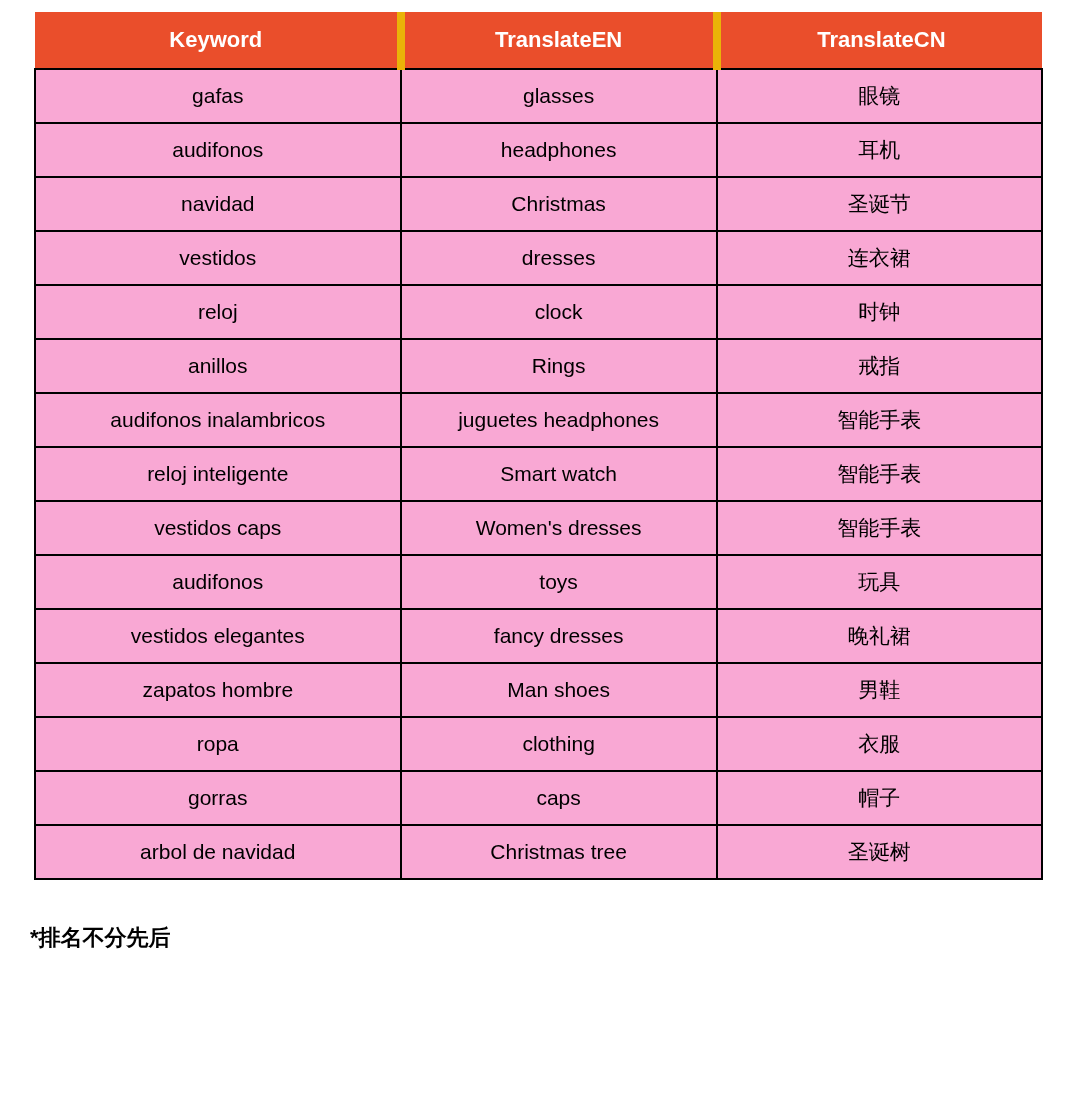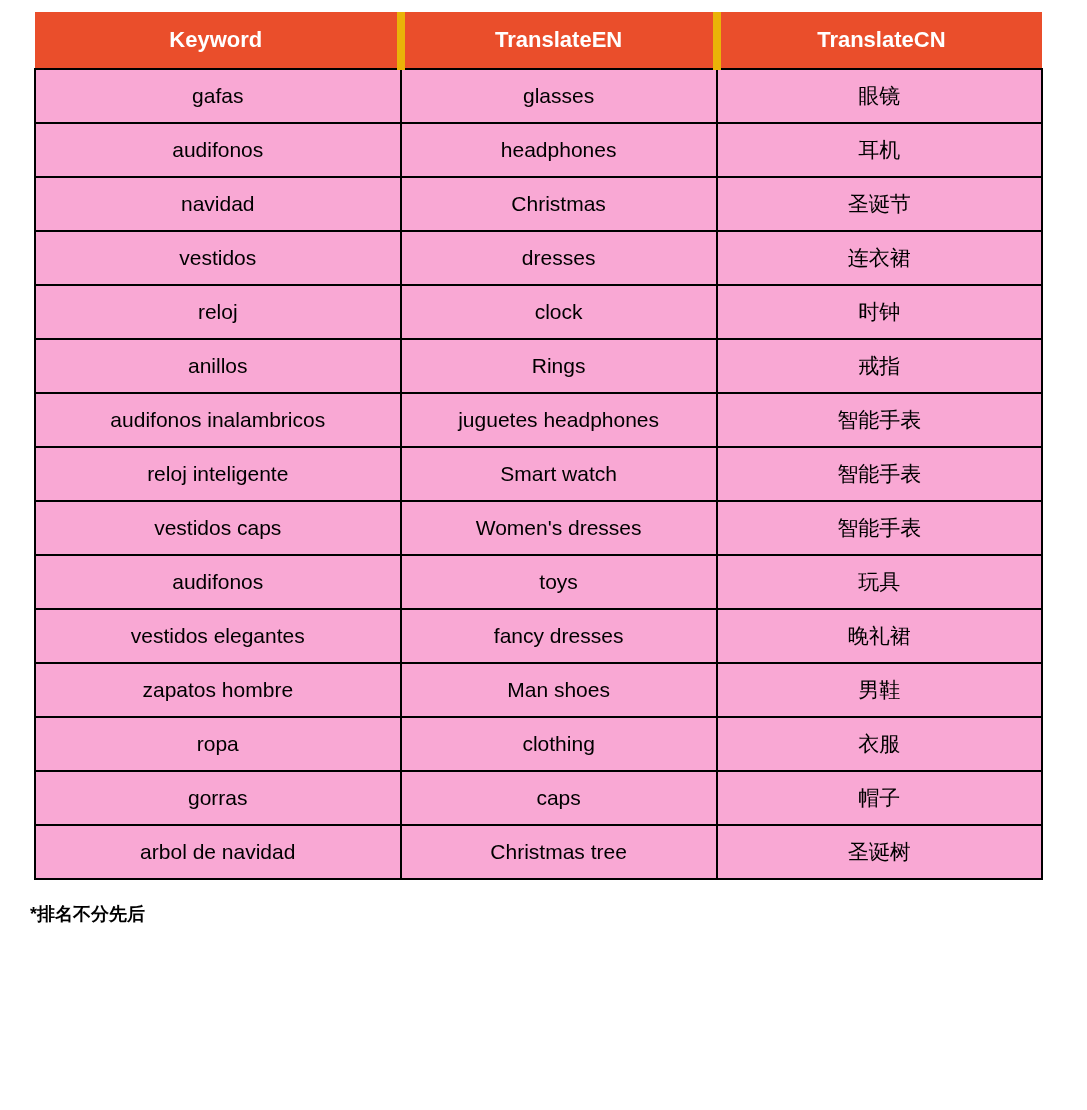--- a/index.html
+++ b/index.html
@@ -50,22 +50,22 @@
     border: 2px solid var(--border-color);
     height: 54px;
     text-align: center;
     vertical-align: middle;
     font-size: 21px;
     color: var(--body-text);
     padding: 0 6px;
     background: #f9a8d4;
   }
   .footnote {
-    margin: 22px 0 0 30px;
-    font-size: 18px;
+    margin: 43px 0 0 30px;
+    font-size: 22px;
     font-weight: bold;
     color: var(--body-text);
   }
 </style>
 </head>
 <body>
 
 <div class="page">
 
   <table class="kw-table">

